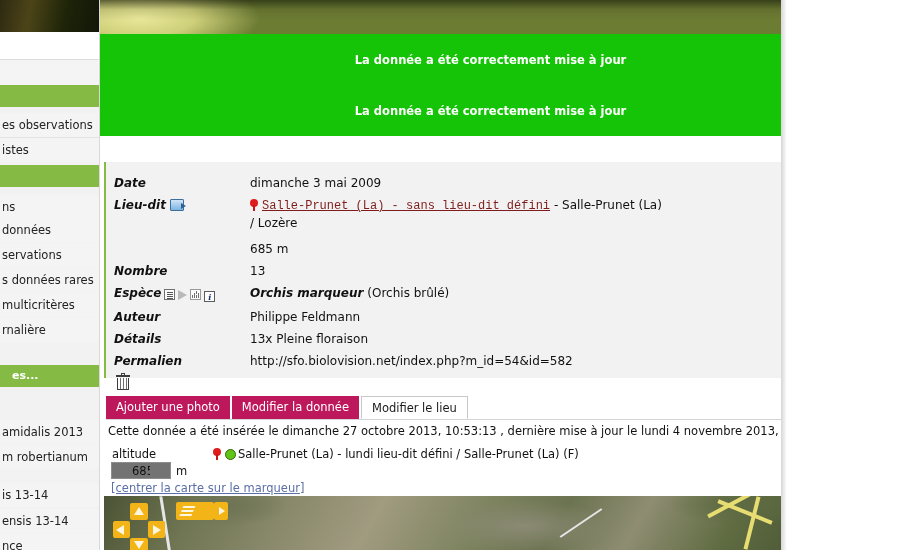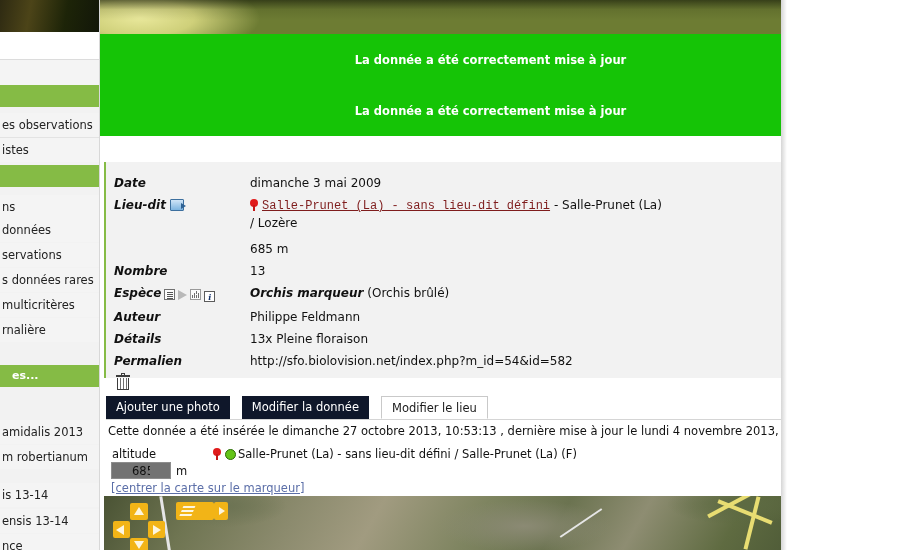--- a/index.html
+++ b/index.html
@@ -325,23 +325,23 @@
     align-items: flex-end;
   }
   .tab {
     height: 23px;
     line-height: 23px;
     padding: 0 10px;
     font-size: 11.5px;
     font-family: "DejaVu Sans", "Liberation Sans", sans-serif;
   }
   .tab.inactive {
-    background: #0f172a;
+    background: #be185d;
     color: #ffffff;
-    margin-right: 12px;
+    margin-right: 2px;
   }
   .tab.active {
     background: #ffffff;
     color: #1a1a1a;
     border: 1px solid #c9c9c9;
     border-bottom: 1px solid #ffffff;
   }
 
   .tab-underline {
     position: absolute; left: 6px; top: 419px;
@@ -573,21 +573,21 @@
     </div>
     <div class="tab-underline"></div>
 
     <div class="ts-line">Cette donnée a été insérée le dimanche 27 octobre 2013, 10:53:13 , dernière mise à jour le lundi 4 novembre 2013, 14:34:28</div>
 
     <div class="alt-label">altitude</div>
     <input class="alt-input" type="text" value="685" style="">
     <div class="alt-unit">m</div>
 
     <div class="locline">
-      <span class="pin"></span><span class="dot-green"></span><span>Salle-Prunet (La) - sans lieu-dit défini / Salle-Prunet (La) (F)</span>
+      <span class="pin"></span><span class="dot-green"></span><span>Salle-Prunet (La) - lundi lieu-dit défini / Salle-Prunet (La) (F)</span>
     </div>
 
     <a class="center-link" href="#">[centrer la carte sur le marqueur]</a>
 
     <div class="map">
       <div class="map-road" style="left:646px; top:0px; width:4px; height:54px; transform:rotate(14deg);"></div>
       <div class="map-road" style="left:600px; top:2px; width:70px; height:4px; transform:rotate(-28deg);"></div>
       <div class="map-road" style="left:612px; top:14px; width:58px; height:4px; transform:rotate(22deg);"></div>
       <div class="map-road map-road2" style="left:60px; top:0px; width:3px; height:60px; transform:rotate(-9deg);"></div>
       <div class="map-road map-road2" style="left:452px; top:26px; width:50px; height:2px; transform:rotate(-34deg);"></div>

